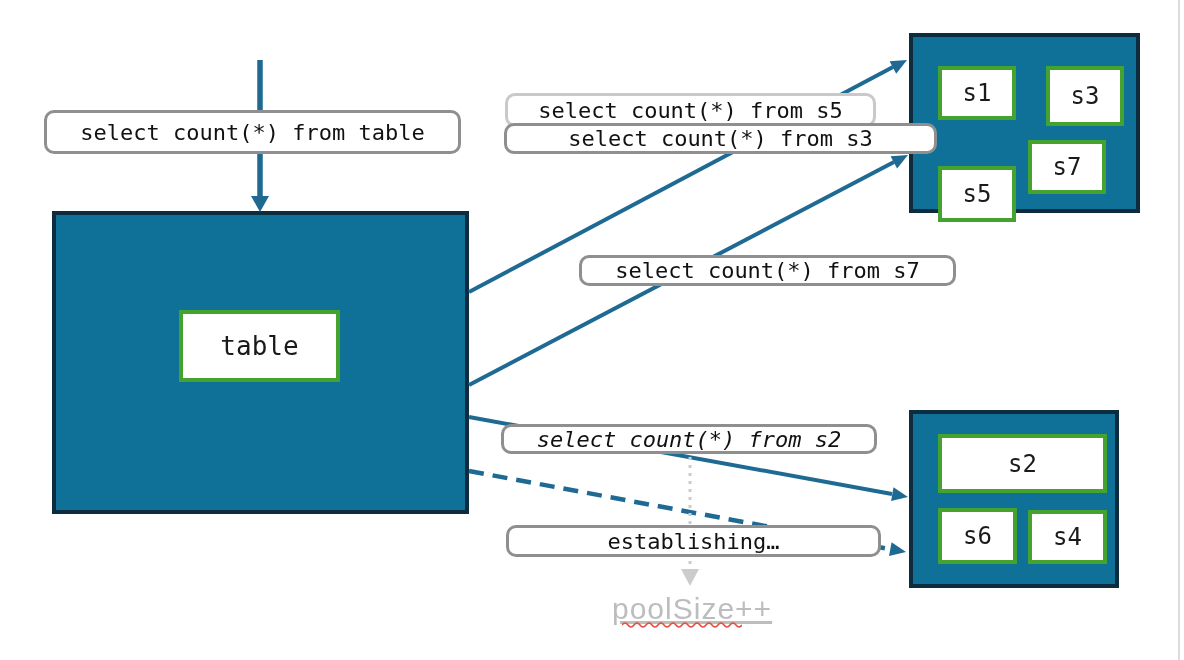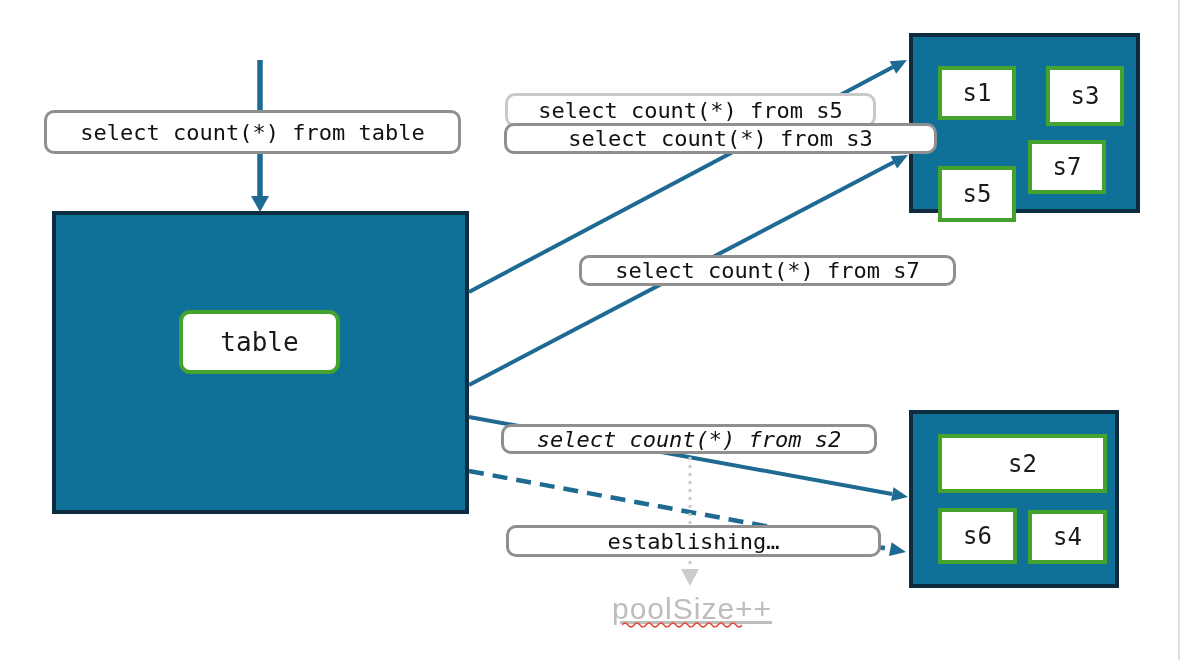--- a/index.html
+++ b/index.html
@@ -21,21 +21,21 @@
   .page-edge{position:absolute;left:1178px;top:0;width:2px;height:660px;background:#dcdcdc;z-index:0;}
 </style>
 </head>
 <body>
 
 <div class="stage">
 
   <div class="page-edge"></div>
 
   <div class="node" style="left:52px;top:211px;width:417px;height:303px;">
-    <div class="chip table-chip" style="left:123px;top:95px;width:161px;height:64px;border-radius:11px;">
+    <div class="chip table-chip" style="left:123px;top:95px;width:161px;height:72px;">
       <span>table</span>
     </div>
   </div>
 
   <div class="node" style="left:909px;top:33px;width:231px;height:180px;">
     <div class="chip" style="left:25px;top:29px;width:78px;height:54px;">
       <span>s1</span>
     </div>
     <div class="chip" style="left:133px;top:29px;width:78px;height:60px;">
       <span>s3</span>

